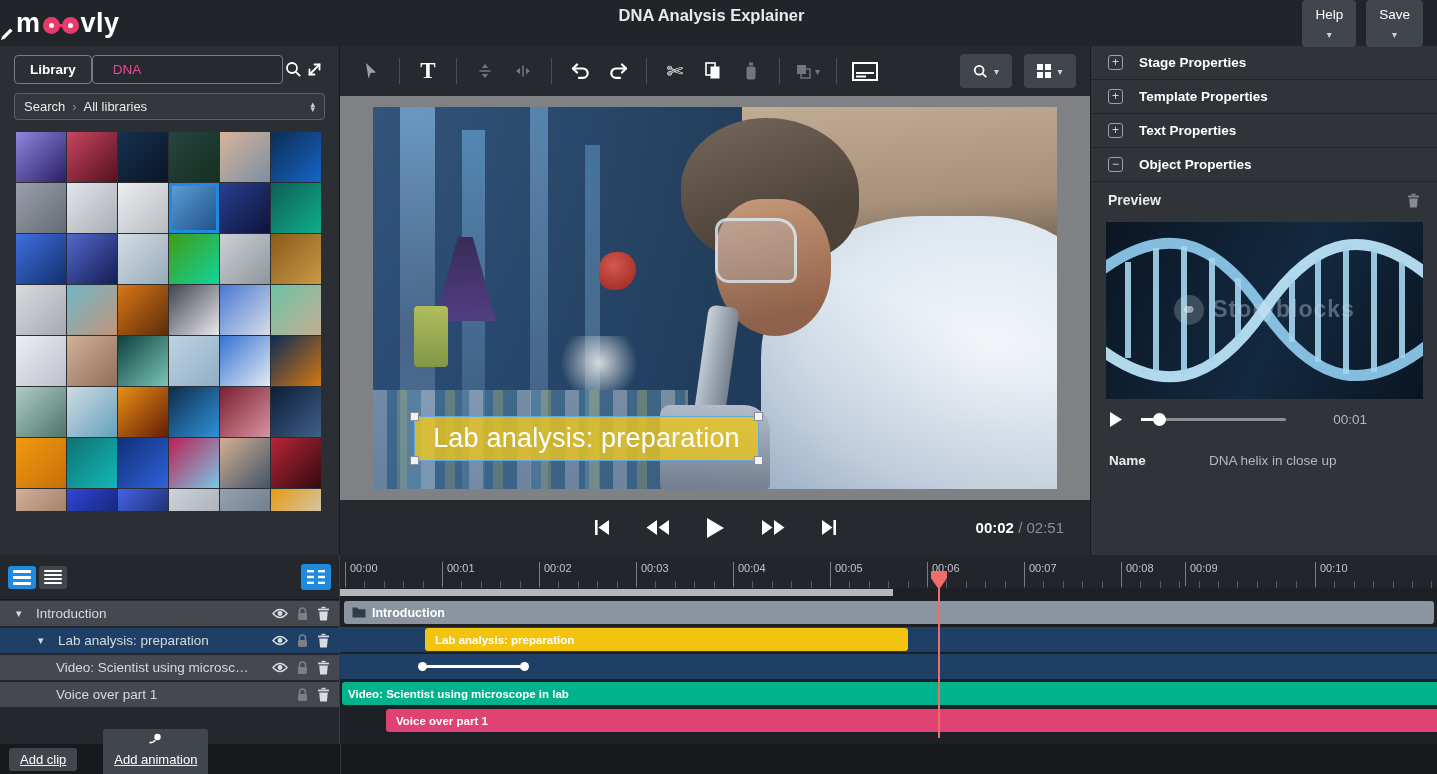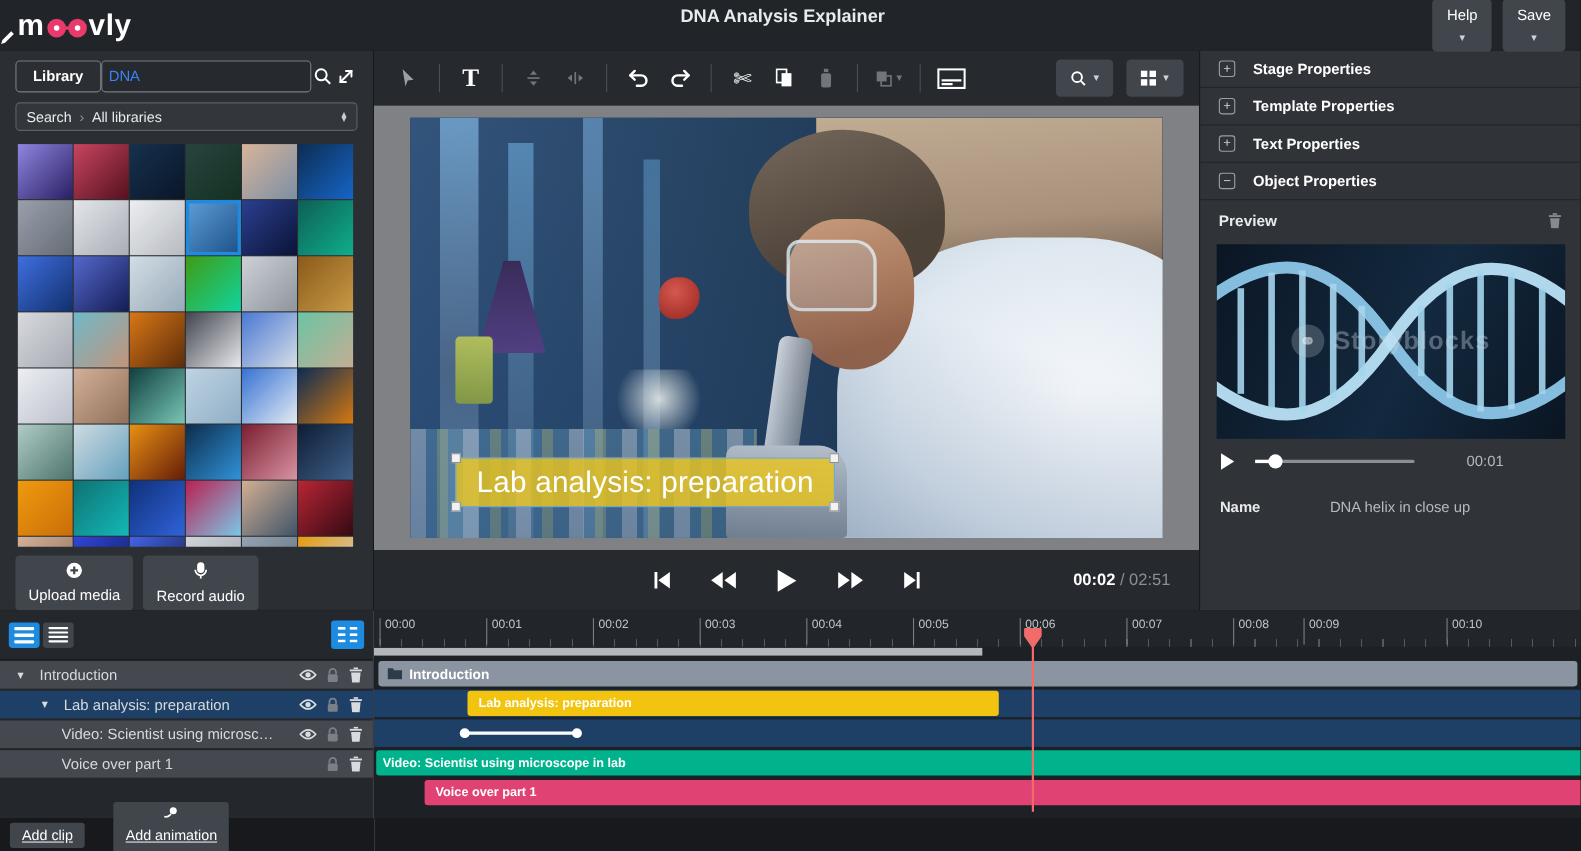--- a/index.html
+++ b/index.html
@@ -26,21 +26,21 @@
   #main { display:flex; height:509px; }
   #left-panel { width:340px; background:#2b2e33; border-right:1px solid #17191d; display:flex; flex-direction:column; }
   #center { width:750px; display:flex; flex-direction:column; }
   #right-panel { width:347px; background:#303338; border-left:1px solid #17191d; }
 
   
   .lib-header { display:flex; align-items:center; padding:9px 14px 7px; }
   .lib-tab { background:none; border:1px solid #787d84; border-radius:4px; color:#fff;
     font-size:13.5px; font-weight:bold; padding:6px 15px; font-family:inherit; cursor:pointer; }
   .lib-search { flex:1; background:#26292e; border:1px solid #787d84; border-radius:4px;
-    color:#3b82f6; font-size:13.5px; padding:6px 6px; font-family:inherit; min-width:0; }
+    color:#ec4899; font-size:13.5px; padding:6px 20px; font-family:inherit; min-width:0; }
   .icon-btn { background:none; border:none; cursor:pointer; display:flex; align-items:center; justify-content:center; padding:2px; }
   .scope { margin:2px 14px 6px; height:27px; background:#33373c; border:1px solid #5c6167; border-radius:4px;
     display:flex; align-items:center; padding:0 9px; gap:7px; font-size:13px; cursor:pointer; }
   .scope .sep { color:#8a8f96; }
   .scope .chevs { margin-left:auto; display:flex; flex-direction:column; line-height:5px; color:#c8ccd2; font-size:9px; }
   #thumb-grid { margin:6px 16px 0; height:379px; overflow:hidden;
     display:grid; grid-template-columns:repeat(6,50px); grid-auto-rows:50px; gap:1px; }
   .thumb { width:50px; height:50px; cursor:pointer; }
   .thumb.sel { outline:3px solid #1d8be0; outline-offset:-3px; }
   .media-btns { display:flex; gap:9px; margin:8px 14px 0; }
@@ -258,41 +258,20 @@
           <div class="thumb" style="background: linear-gradient(135deg, rgb(186, 32, 82) 0%, rgb(122, 200, 232) 100%);"></div>
           <div class="thumb" style="background: linear-gradient(135deg, rgb(211, 175, 146) 0%, rgb(65, 84, 106) 100%);"></div>
           <div class="thumb" style="background: linear-gradient(135deg, rgb(184, 37, 53) 0%, rgb(51, 10, 18) 100%);"></div>
           <div class="thumb" style="background: linear-gradient(135deg, rgb(211, 176, 152) 0%, rgb(144, 112, 90) 100%);"></div>
           <div class="thumb" style="background: linear-gradient(135deg, rgb(49, 69, 217) 0%, rgb(14, 29, 88) 100%);"></div>
           <div class="thumb" style="background: linear-gradient(135deg, rgb(67, 99, 232) 0%, rgb(20, 31, 72) 100%);"></div>
           <div class="thumb" style="background: linear-gradient(135deg, rgb(206, 210, 218) 0%, rgb(162, 168, 176) 100%);"></div>
           <div class="thumb" style="background: linear-gradient(135deg, rgb(148, 162, 178) 0%, rgb(98, 112, 127) 100%);"></div>
           <div class="thumb" style="background: linear-gradient(135deg, rgb(232, 154, 16) 0%, rgb(200, 214, 222) 100%);"></div>
         </div>
-      <div class="media-btns">
-        <button class="btn" style="padding:6px 12px;">
-          <span>
-            <svg width="15" height="15" viewBox="0 0 15 15">
-                <circle cx="7.5" cy="7.5" r="7" fill="#fff"></circle>
-                <path d="M7.5 4 v7 M4 7.5 h7" stroke="#41464c" stroke-width="2"></path>
-              </svg>
-          </span>
-          <span>Upload media</span>
-        </button>
-        <button class="btn" style="padding:6px 12px;">
-          <span>
-            <svg width="13" height="16" viewBox="0 0 13 16" fill="none" stroke="#fff" stroke-width="1.6">
-              <rect x="4" y="1" width="5" height="8" rx="2.5" fill="#fff"></rect>
-                <path d="M1.5 7 a5 5 0 0 0 10 0"></path>
-                <line x1="6.5" y1="12" x2="6.5" y2="15"></line>
-              </svg>
-          </span>
-          <span>Record audio</span>
-        </button>
-      </div>
     </aside>
 
     <section id="center">
       <div id="toolbar">
         <button class="tb">
           <svg width="15" height="18" viewBox="0 0 15 18">
               <path d="M2 1 l10 9.5 -5.4.6 -2 5.6z" fill="#9aa0a6"></path>
             </svg>
         </button>
         <span class="tdiv"></span>

